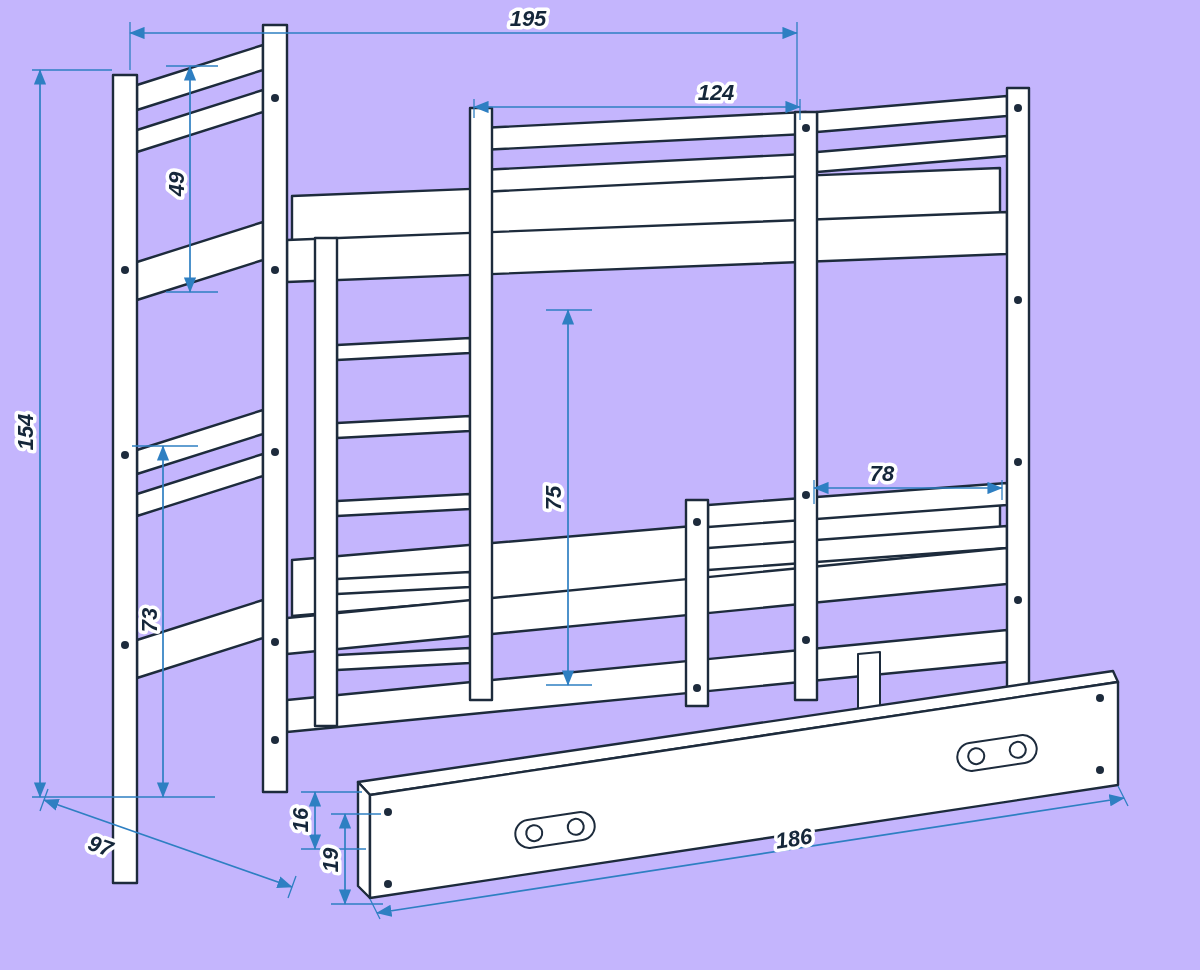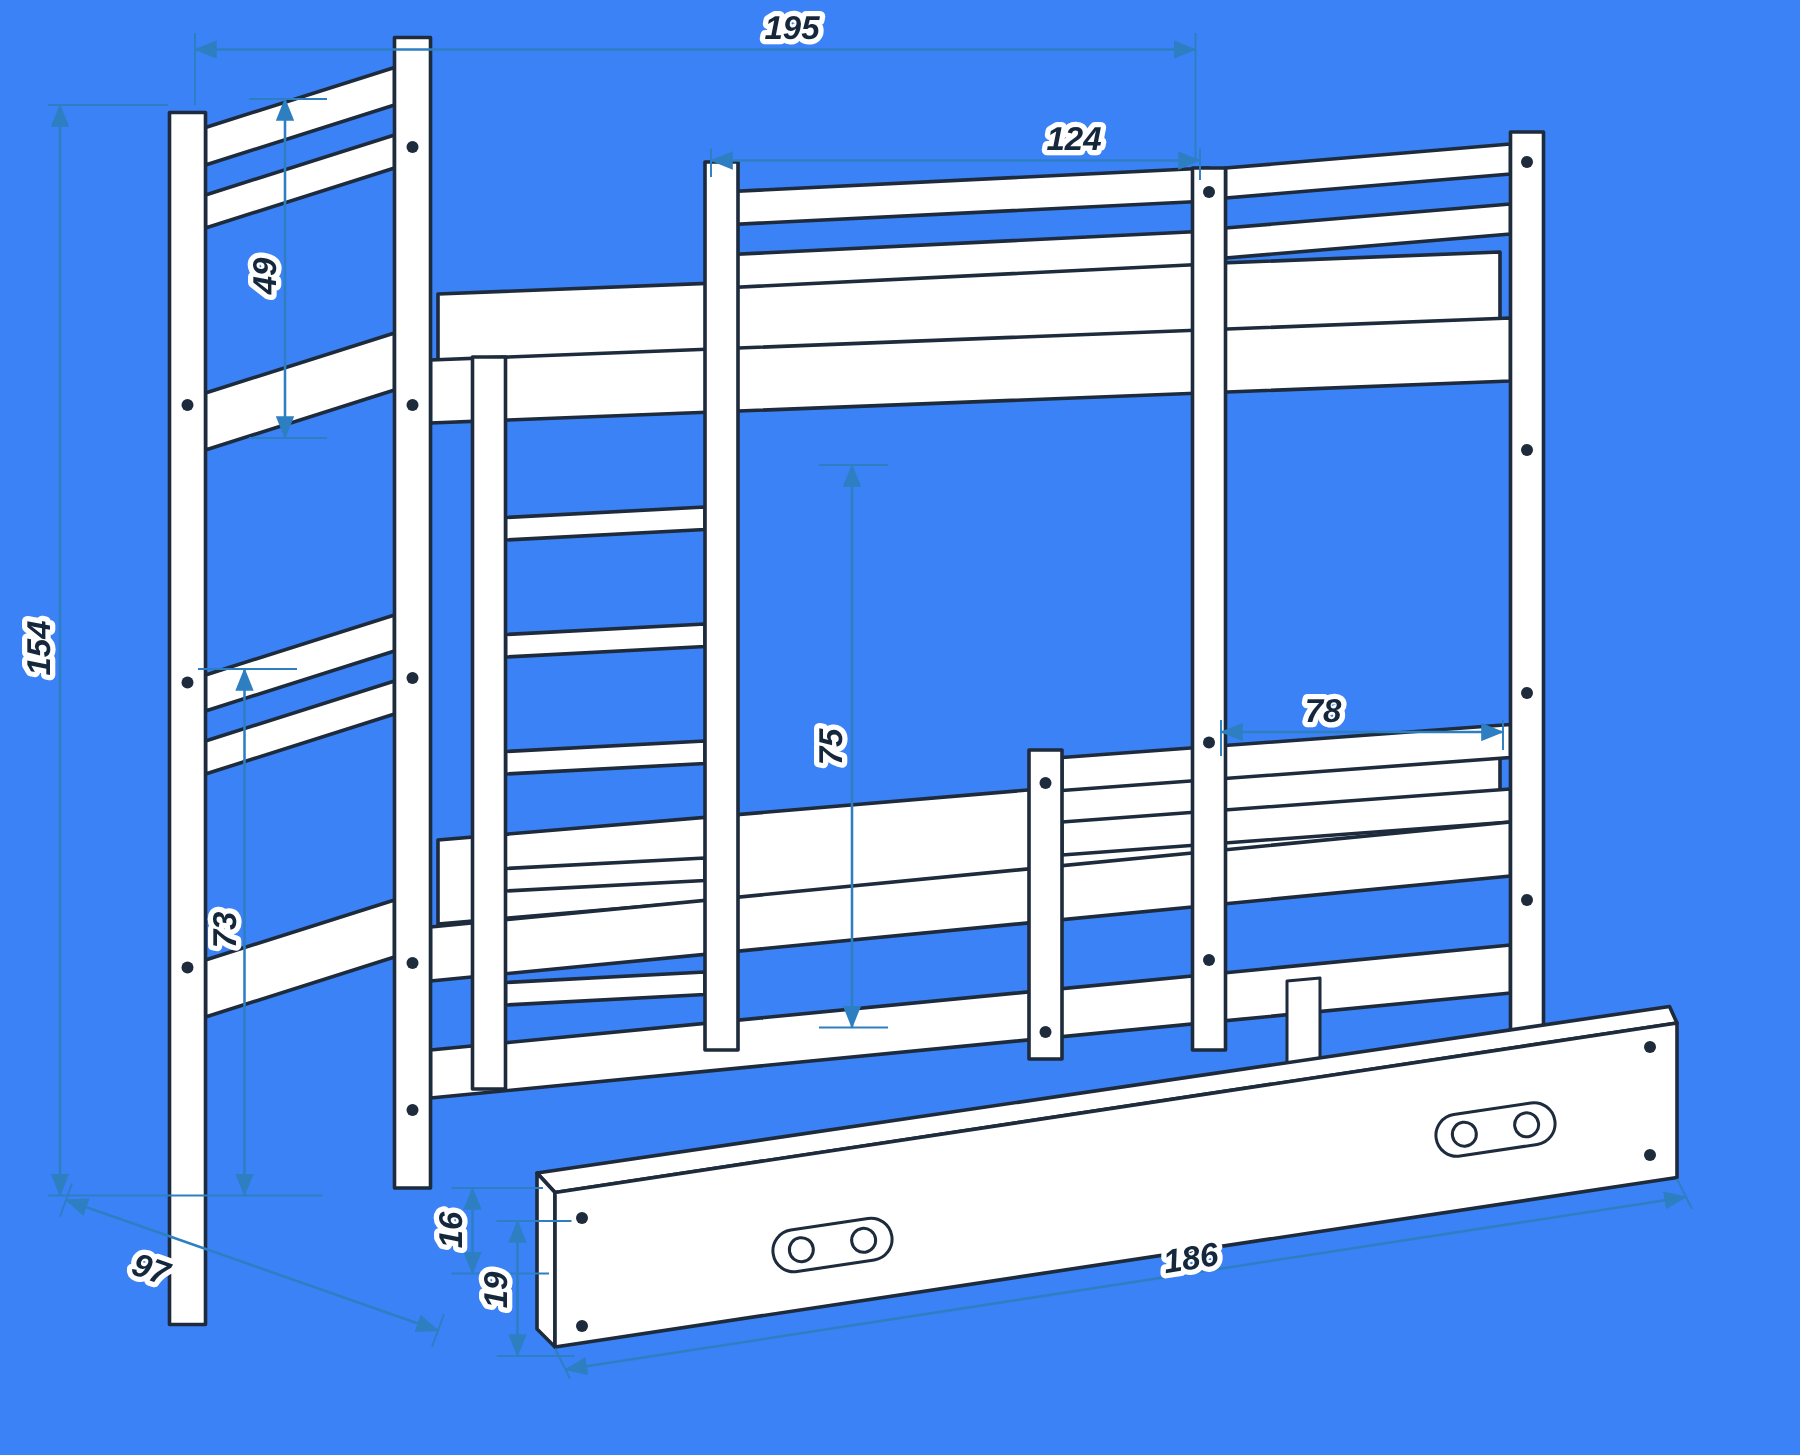--- a/index.html
+++ b/index.html
@@ -1,16 +1,16 @@
 <!DOCTYPE html>
 <html><head>
 <meta charset="utf-8">
 <style>
   html,body{margin:0;padding:0;background:#ffffff;}
-  .stage{position:relative;width:1200px;height:970px;background:#3b82f6;overflow:hidden;}
+  .stage{position:relative;width:1200px;height:970px;background:#c4b5fd;overflow:hidden;}
   svg{display:block;}
   .bed{stroke:#1d2b3c;stroke-width:2.4;fill:#ffffff;stroke-linejoin:round;}
   .bedthin{stroke:#1d2b3c;stroke-width:2;fill:#ffffff;stroke-linejoin:round;}
   .dot{fill:#1d2b3c;stroke:none;}
   .dim{stroke:#2e7fc2;stroke-width:1.7;fill:none;}
   .ext{stroke:#2e7fc2;stroke-width:1.3;fill:none;}
   .dim-label{font:italic 700 22px "Liberation Sans", sans-serif;fill:#15273a;
              paint-order:stroke;stroke:#ffffff;stroke-width:7px;stroke-linejoin:round;
              text-anchor:middle;}
 </style>

